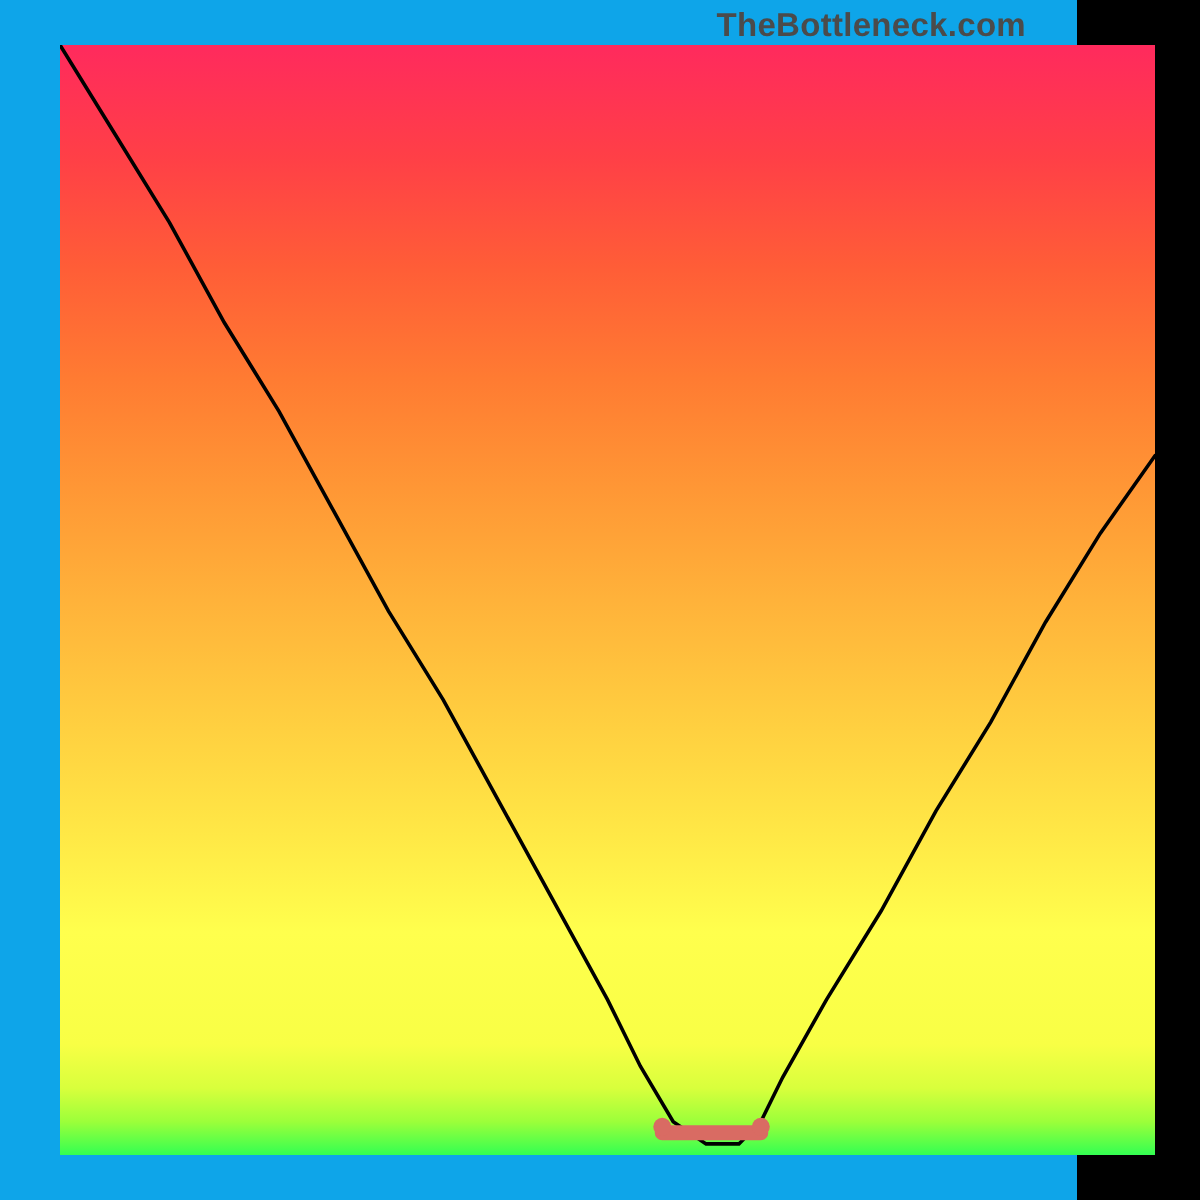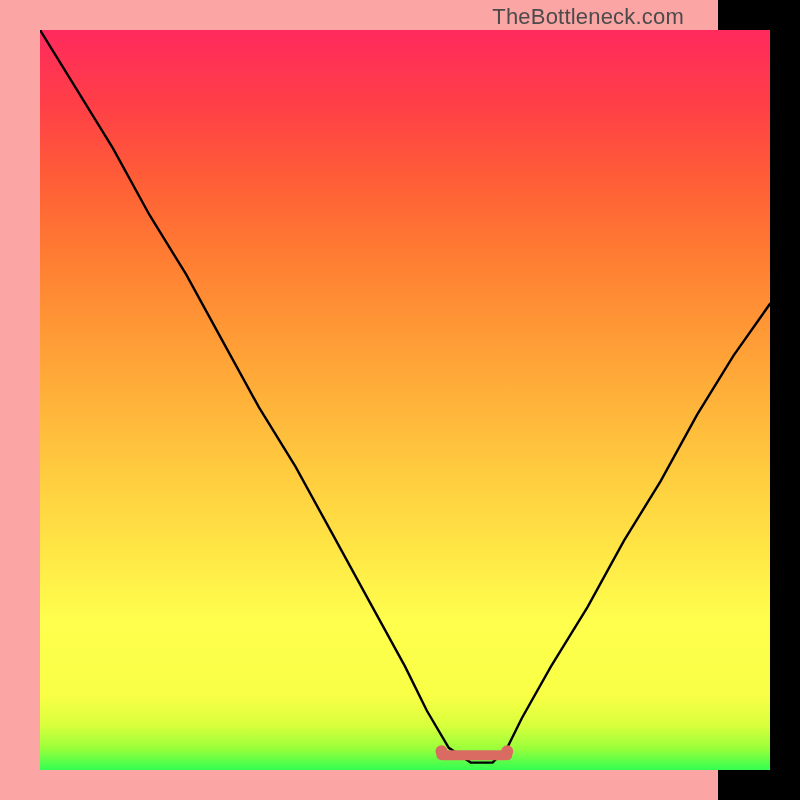--- a/index.html
+++ b/index.html
@@ -8,21 +8,22 @@
     width: 800px;
     height: 800px;
     background: #000;
     overflow: hidden;
     font-family: Arial, Helvetica, sans-serif;
   }
   .frame {
     position: relative;
     width: 718px;
     height: 800px;
-    background: #fca5a5;
+    background: #0ea5e9;
+    font-weight: bold;
   }
   .plot-area {
     position: absolute;
     
     left: 40px;
     top: 30px;
     width: 730px;
     height: 740px;
     overflow: hidden;
     background: linear-gradient(

